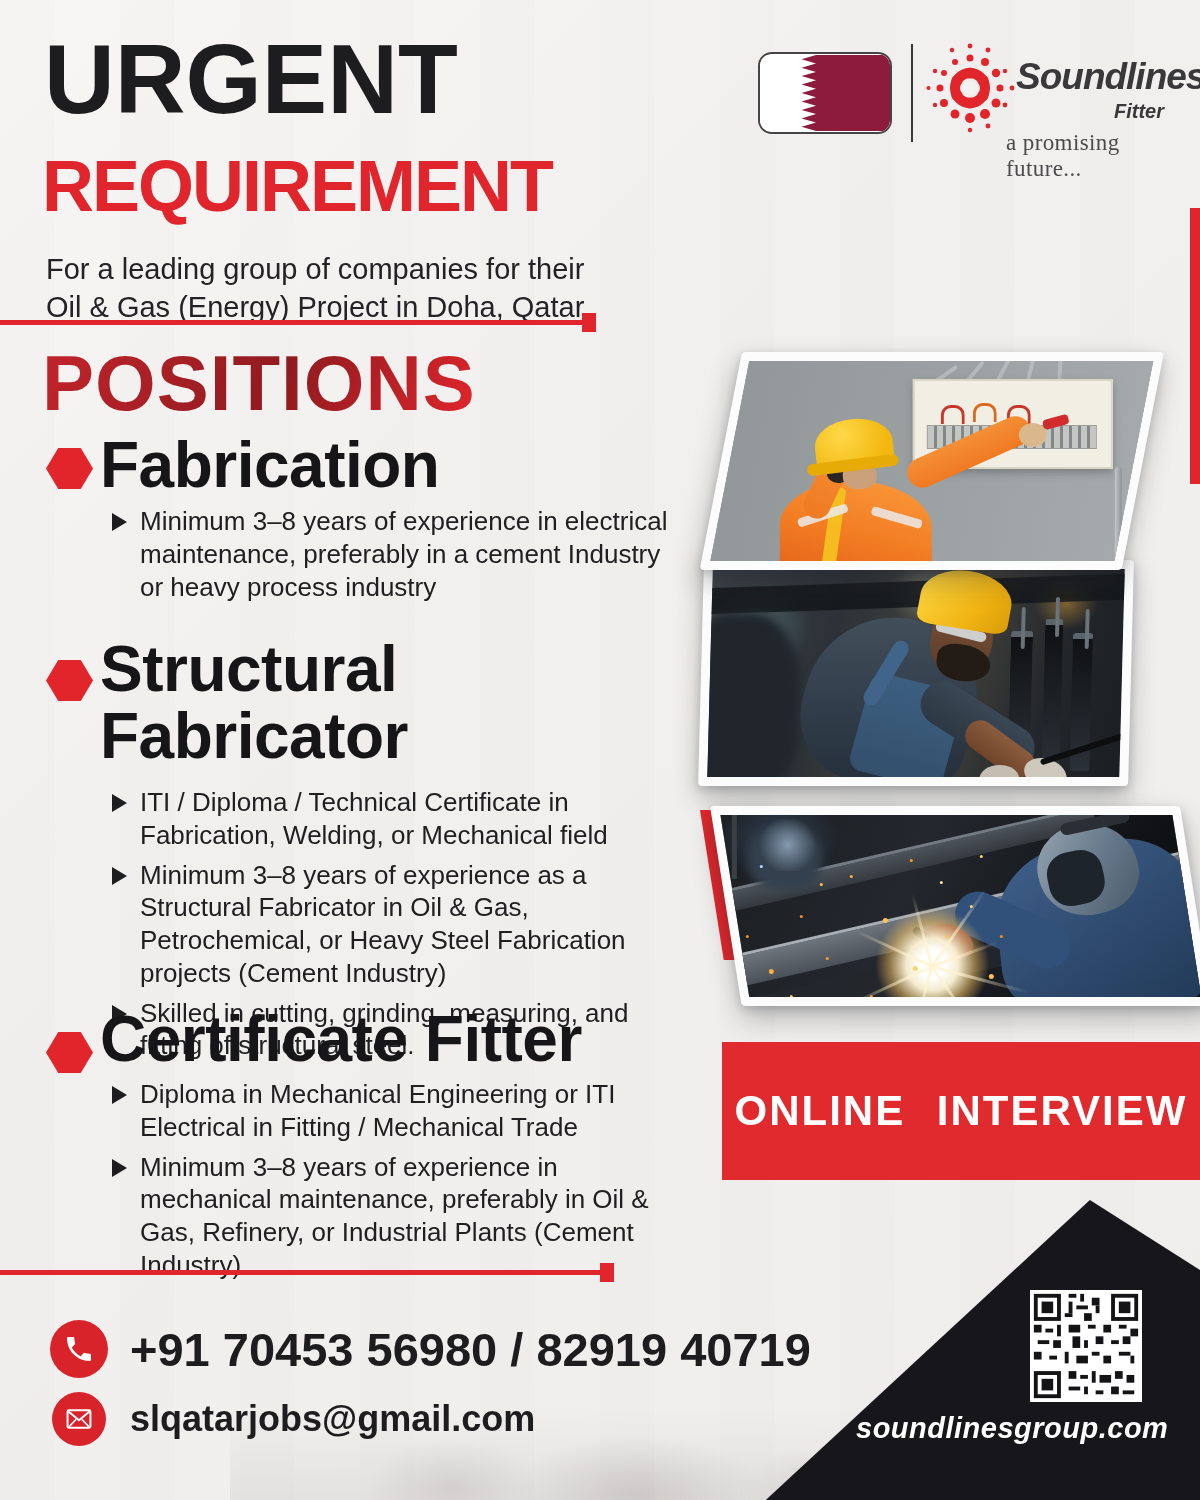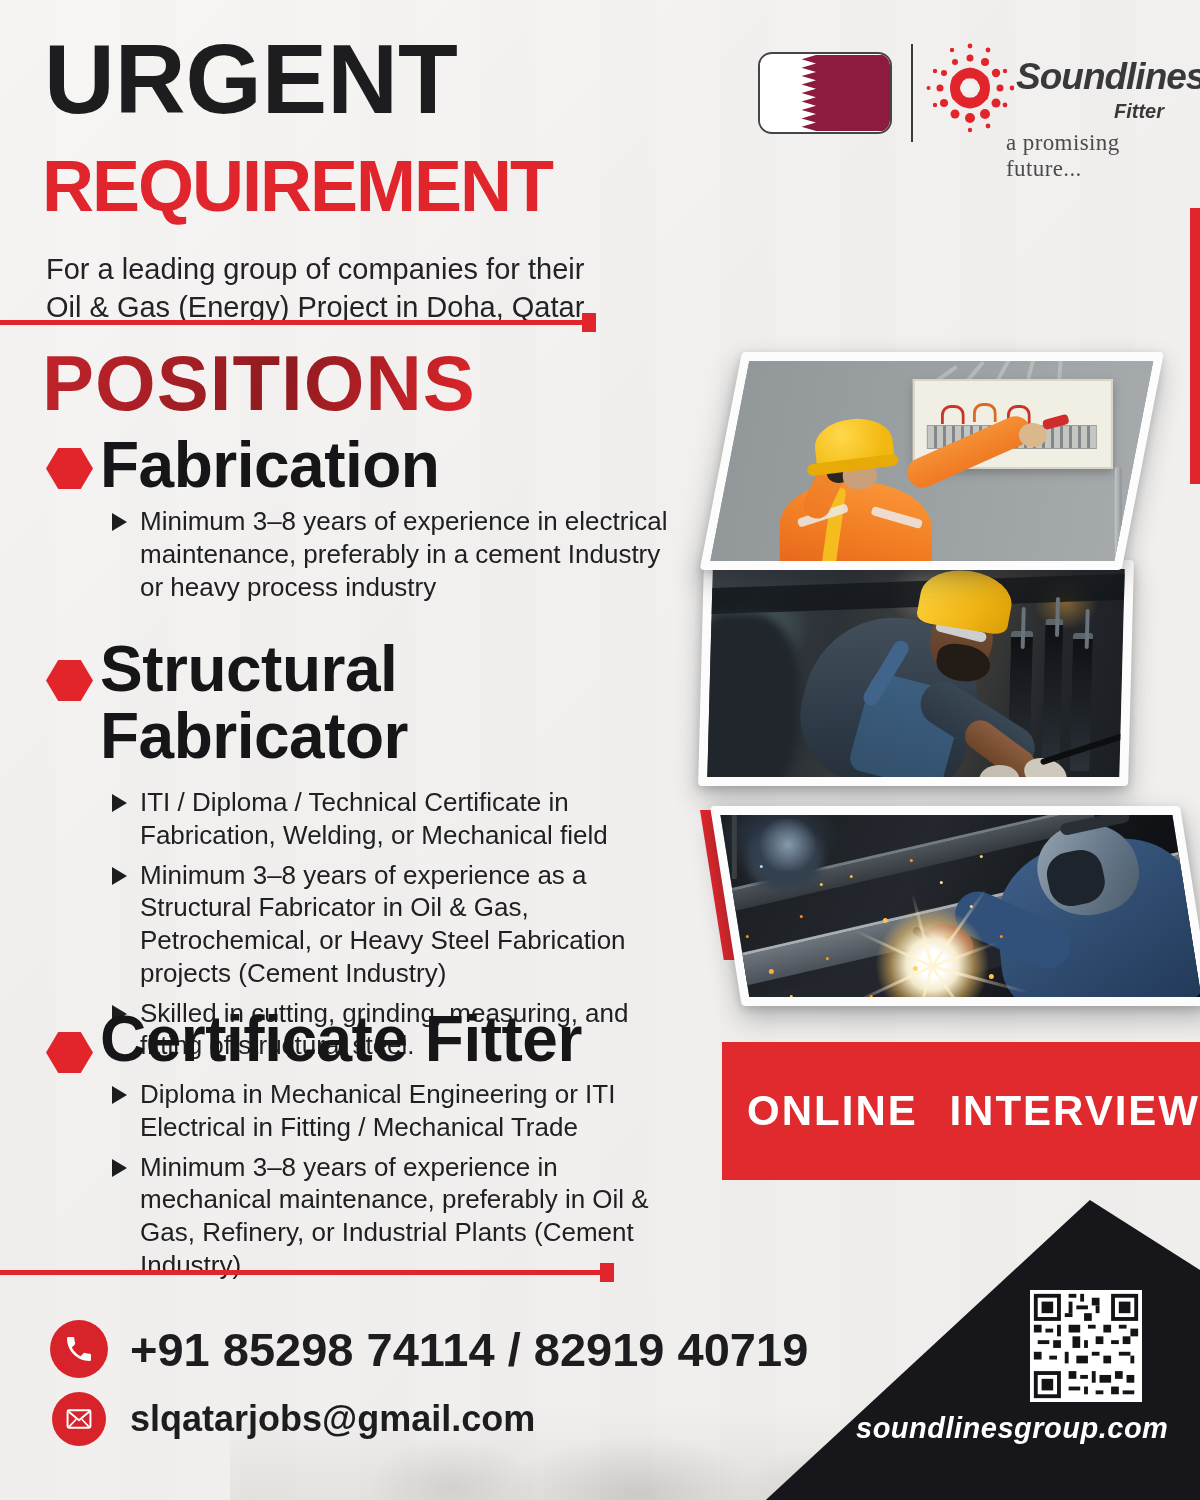--- a/index.html
+++ b/index.html
@@ -121,21 +121,21 @@
     box-shadow:34px 44px 0 1px #ffc14f,-24px 82px 0 0 #ff9a2a,64px 92px 0 1px #ffd46a,
       -50px 40px 0 0 #ff8c1a,96px 60px 0 0 #ffbe4f,-80px 95px 0 1px #ffad3d,
       120px 30px 0 0 #ffd876,-104px 60px 0 0 #f2930f,140px 100px 0 1px #ffc14f,
       20px 120px 0 0 #ff9a2a,-60px 120px 0 0 #ffcf62,90px 6px 0 0 #ffe49a,
       -30px 8px 0 0 #ffc14f,60px -16px 0 0 #ff9a2a,-90px -10px 0 0 #b8d4ff,
       130px -20px 0 0 #ffd46a,150px 60px 0 0 #ff8c1a,-120px 20px 0 0 #ffbe4f;}
   
   .edge-stripe{position:absolute;left:1190px;top:208px;width:10px;height:276px;background:#e0262c;}
   
   .banner{position:absolute;left:722px;top:1042px;width:478px;height:138px;background:#e02a2e;
-    display:flex;align-items:center;justify-content:flex-end;z-index:3;}
+    display:flex;align-items:center;justify-content:center;z-index:3;}
   .banner-text{color:#fff;font-size:42px;font-weight:700;letter-spacing:2px;word-spacing:18px;}
   
   .corner-triangle{position:absolute;left:756px;top:1192px;width:444px;height:308px;background:#17161a;
     clip-path:polygon(75.2% 2.6%,100% 25.3%,100% 100%,2.2% 100%);z-index:4;}
   .qr{position:absolute;left:1030px;top:1290px;width:112px;height:112px;background:#fff;padding:0;z-index:5;}
   .qr svg{display:block;width:100%;height:100%;}
   .website{position:absolute;left:856px;top:1412px;width:312px;text-align:center;z-index:5;
     color:#fff;font-size:29px;font-weight:700;font-style:italic;letter-spacing:.5px;}
   
   .c-icon{position:absolute;border-radius:50%;background:#d9232b;display:flex;align-items:center;justify-content:center;}
@@ -403,21 +403,21 @@
   <div class="website">soundlinesgroup.com</div>
 
   <div class="rule" style="left:0;top:1270px;width:612px;"></div>
   <div class="rule-cap" style="left:600px;top:1263px;width:14px;height:19px;"></div>
 
   <div class="c-icon" style="left:50px;top:1320px;width:58px;height:58px;">
     <svg width="32" height="32" viewBox="0 0 24 24">
       <path fill="#ffffff" d="M6.62 10.79c1.44 2.83 3.76 5.14 6.59 6.59l2.2-2.21c.27-.27.67-.36 1.02-.24 1.12.37 2.33.57 3.57.57.55 0 1 .45 1 1V20c0 .55-.45 1-1 1-9.39 0-17-7.61-17-17 0-.55.45-1 1-1h3.5c.55 0 1 .45 1 1 0 1.25.2 2.45.57 3.57.11.35.03.74-.25 1.02l-2.2 2.2z"></path>
     </svg>
   </div>
-  <div class="c-text" style="left:130px;top:1320px;height:58px;font-size:47px;">+91 85298 74114 / 82919 40719</div>
+  <div class="c-text" style="left:130px;top:1320px;height:58px;font-size:47px;">+91 70453 56980 / 82919 40719</div>
 
   <div class="c-icon" style="left:52px;top:1392px;width:54px;height:54px;">
     <svg width="28" height="28" viewBox="0 0 24 24">
       <rect x="2.2" y="4.5" width="19.6" height="15" rx="1.2" fill="none" stroke="#ffffff" stroke-width="1.7"></rect>
       <path d="M3 5.5 L12 13 L21 5.5" fill="none" stroke="#ffffff" stroke-width="1.7"></path>
       <path d="M3.2 19 L9.6 12.2 M20.8 19 L14.4 12.2" fill="none" stroke="#ffffff" stroke-width="1.4"></path>
     </svg>
   </div>
   <div class="c-text" style="left:130px;top:1392px;height:54px;font-size:36px;">slqatarjobs@gmail.com</div>
 </div>

